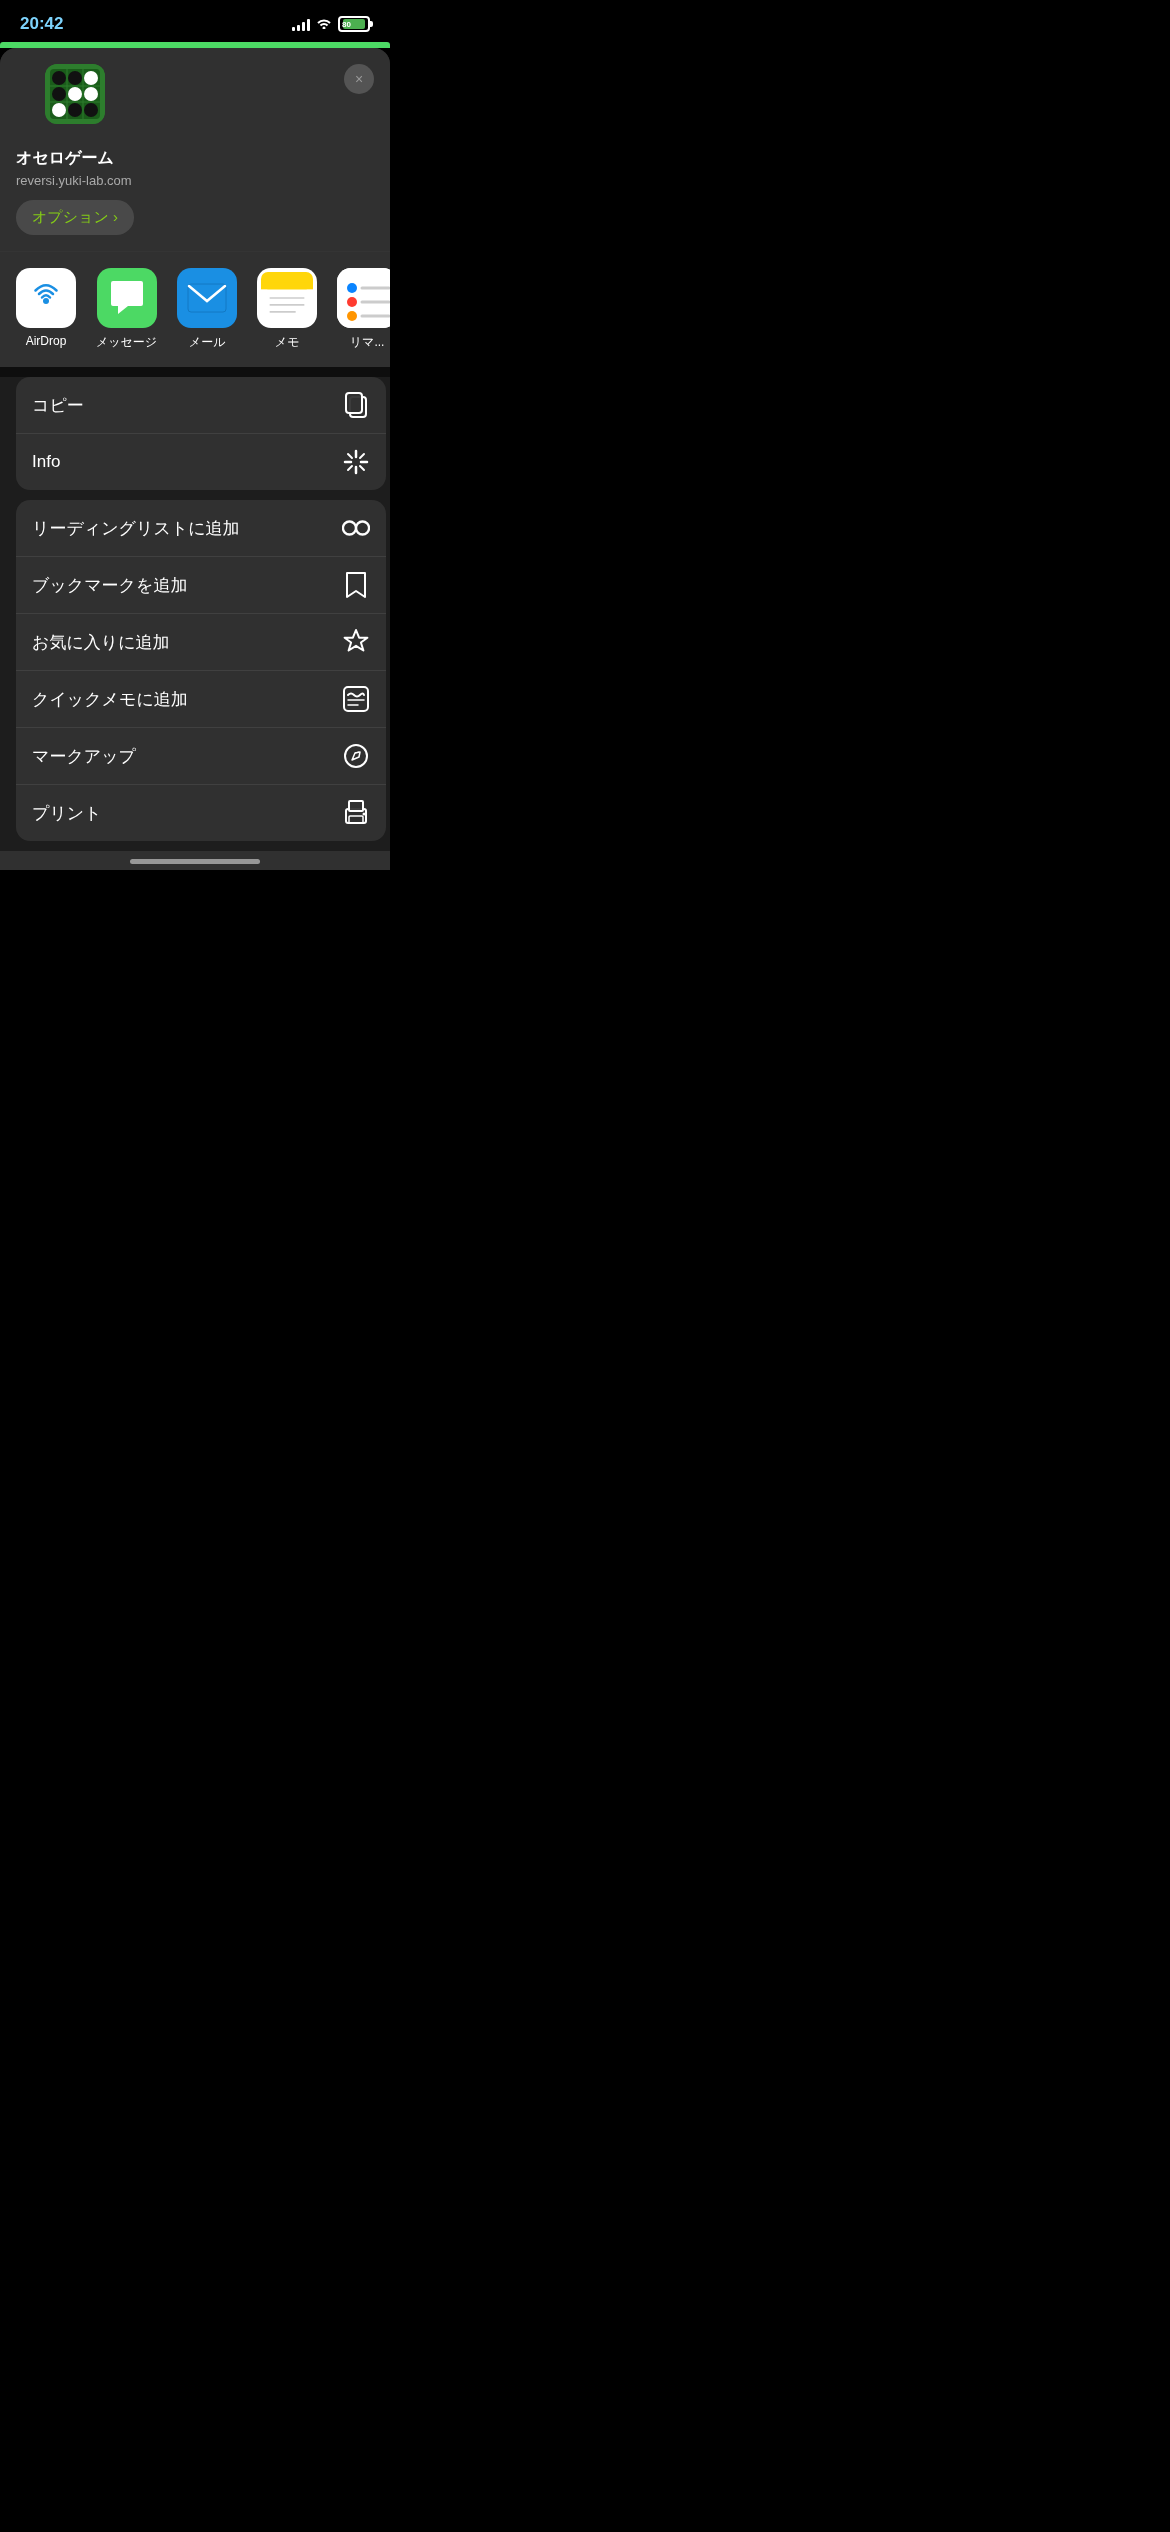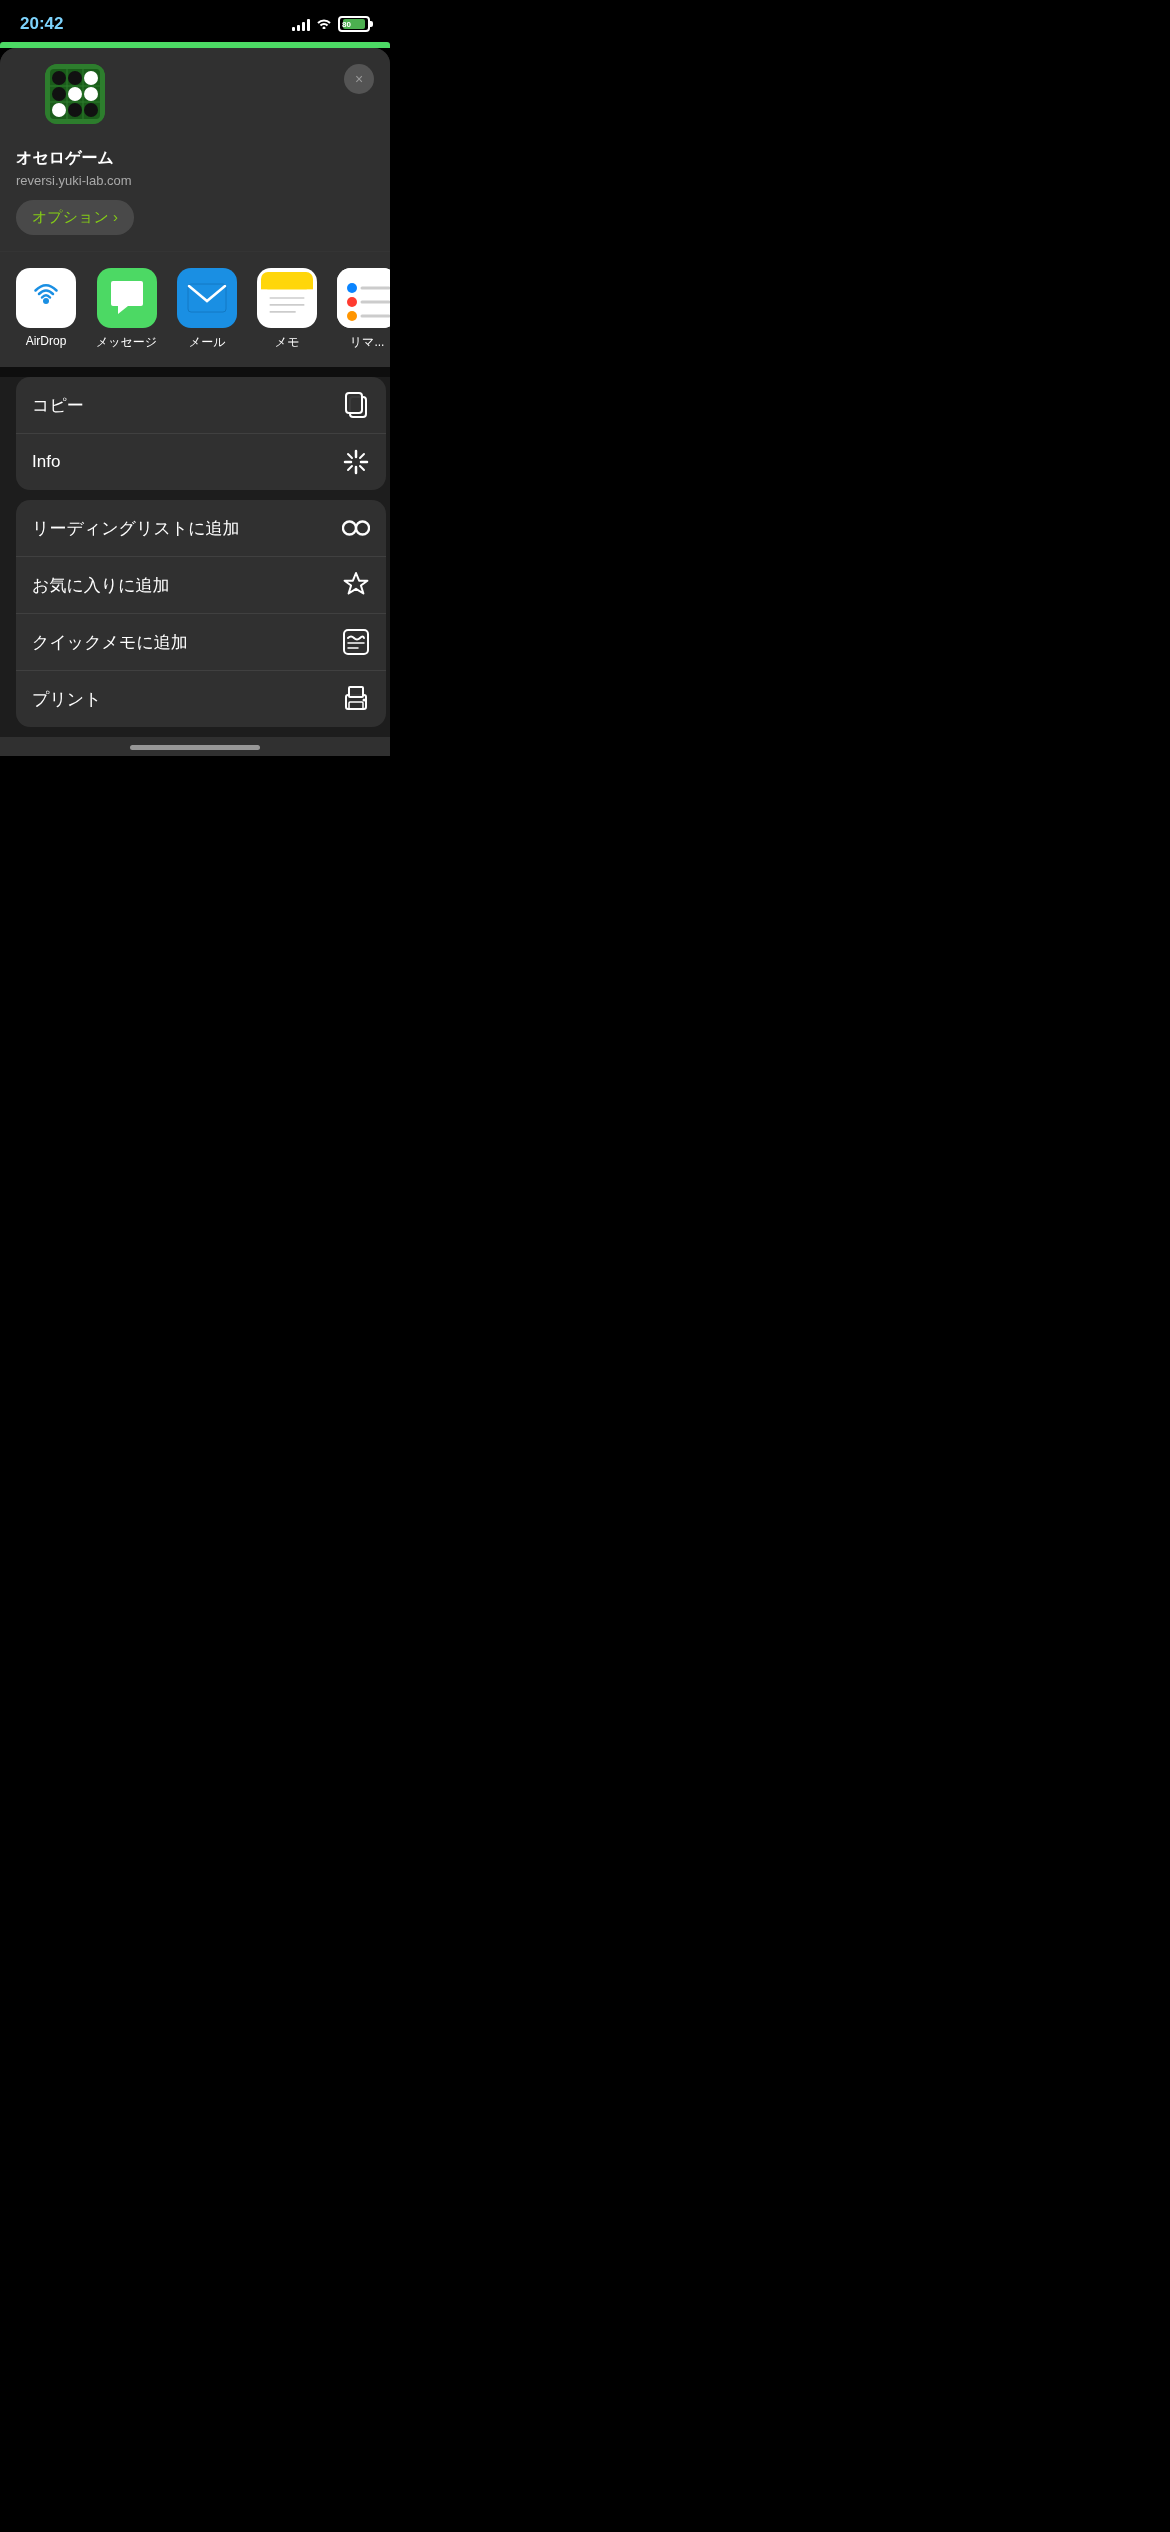--- a/index.html
+++ b/index.html
@@ -491,20 +491,28 @@
       <div class="menu-item-icon">
         <svg width="30" height="20" viewBox="0 0 30 20" fill="none">
 
           <circle cx="8" cy="10" r="7" stroke="white" stroke-width="2.5" fill="none"></circle>
           <circle cx="22" cy="10" r="7" stroke="white" stroke-width="2.5" fill="none"></circle>
           <line x1="15" y1="10" x2="15" y2="10" stroke="white" stroke-width="2"></line>
         </svg>
       </div>
     </div>
 
+    <div class="menu-item">
+      <span class="menu-item-label">ブックマークを追加</span>
+      <div class="menu-item-icon">
+        <svg width="24" height="28" viewBox="0 0 24 28" fill="none">
+          <path d="M3 2 H21 V26 L12 20 L3 26 V2 Z" stroke="white" stroke-width="2" fill="none" stroke-linejoin="round"></path>
+        </svg>
+      </div>
+    </div>
 
     <div class="menu-item">
       <span class="menu-item-label">お気に入りに追加</span>
       <div class="menu-item-icon">
         <svg width="28" height="28" viewBox="0 0 28 28" fill="none">
           <path d="M14 2 L17.1 9.7 H25.4 L18.9 14.5 L21.4 22.5 L14 17.8 L6.6 22.5 L9.1 14.5 L2.6 9.7 H10.9 Z" stroke="white" stroke-width="2" fill="none" stroke-linejoin="round"></path>
         </svg>
       </div>
     </div>
 
@@ -516,20 +524,31 @@
 
           <path d="M6 10 Q9 7 12 10 Q15 13 18 10 Q21 7 22 10" stroke="white" stroke-width="2" fill="none" stroke-linecap="round"></path>
           <line x1="6" y1="15" x2="22" y2="15" stroke="white" stroke-width="1.5" stroke-linecap="round"></line>
           <line x1="6" y1="20" x2="16" y2="20" stroke="white" stroke-width="1.5" stroke-linecap="round"></line>
         </svg>
       </div>
     </div>
 
 
 
+    <div class="menu-item">
+      <span class="menu-item-label">マークアップ</span>
+      <div class="menu-item-icon">
+        <svg width="26" height="26" viewBox="0 0 26 26" fill="none">
+          <circle cx="13" cy="13" r="11" stroke="white" stroke-width="2" fill="none"></circle>
+
+          <path d="M9 17 L12 10 L17 9 L16 14 Z" stroke="white" stroke-width="1.5" fill="none" stroke-linejoin="round"></path>
+          <line x1="12" y1="10" x2="16" y2="9" stroke="white" stroke-width="1.2"></line>
+        </svg>
+      </div>
+    </div>
 
     <div class="menu-item">
       <span class="menu-item-label">プリント</span>
       <div class="menu-item-icon">
         <svg width="28" height="26" viewBox="0 0 28 26" fill="none">
           <rect x="4" y="9" width="20" height="14" rx="2" stroke="white" stroke-width="2" fill="none"></rect>
           <rect x="7" y="1" width="14" height="10" rx="1" stroke="white" stroke-width="2" fill="rgba(50,50,50,0.95)"></rect>
           <rect x="7" y="16" width="14" height="7" rx="1" stroke="white" stroke-width="1.5" fill="none"></rect>
           <circle cx="22" cy="14" r="1.5" fill="white"></circle>
         </svg>

